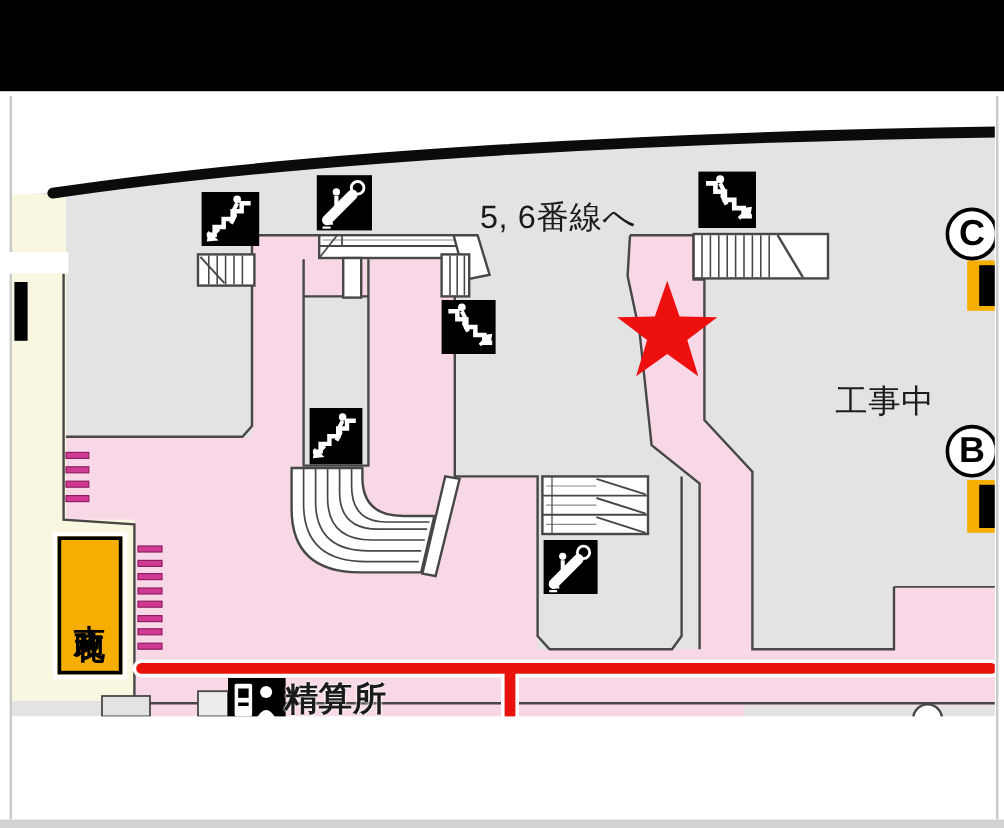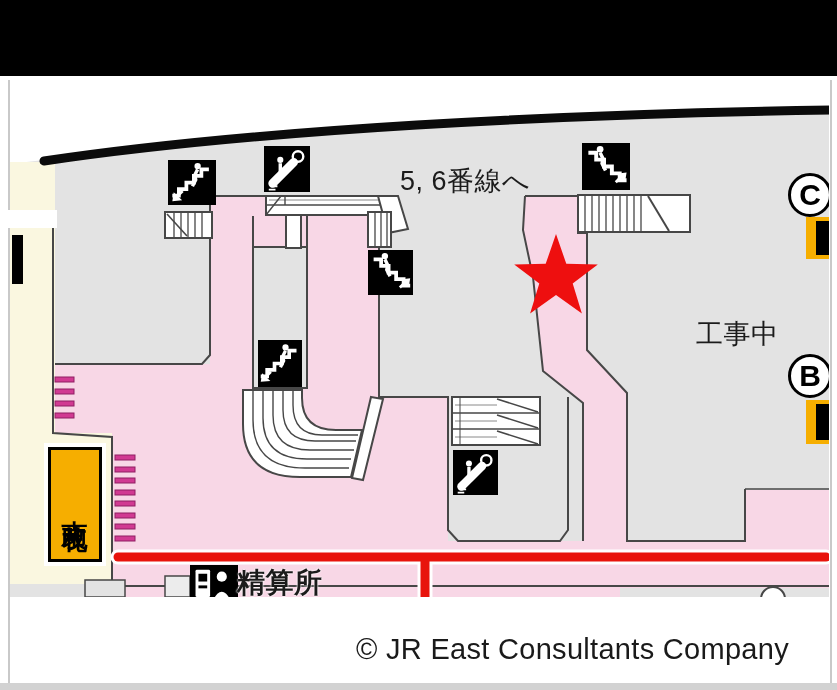--- a/index.html
+++ b/index.html
@@ -240,15 +240,14 @@
   <div class="wm" style="left:0;top:76px;width:9px;height:614px"></div>
   <div class="wm" style="left:829px;top:76px;width:8px;height:614px"></div>
   <div class="wm" style="left:0;top:597px;width:837px;height:86px"></div>
   <div class="cardline" style="left:8px;top:80px;width:2px;height:130px"></div>
   <div class="cardline" style="left:8px;top:228px;width:2px;height:455px"></div>
   <div class="cardline" style="left:830px;top:80px;width:2px;height:603px"></div>
   <div id="bottombar"></div>
 
   <div id="banner"></div>
 
-  <div id="copyright">© JR East Consultants Company</div>
 
 </div>
 
 </body></html>

